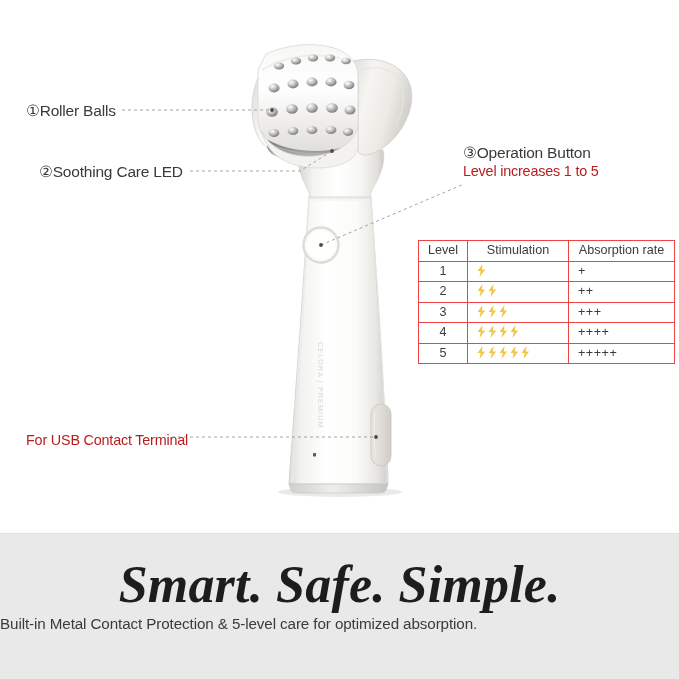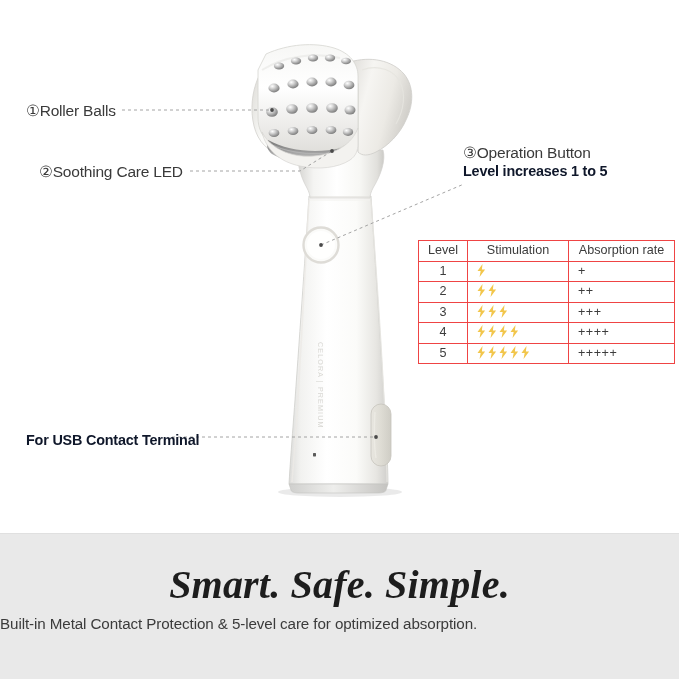--- a/index.html
+++ b/index.html
@@ -15,35 +15,35 @@
   
   .band{
     position:absolute;left:0;top:533px;width:679px;height:146px;
     background:#e9e9e9;
     border-top:1px solid #e0e0e0;
   }
   .tagline{
     position:absolute;left:0;top:562px;width:679px;text-align:center;
     font-family:"Liberation Serif", serif;
     font-style:italic;font-weight:700;
-    font-size:40px;letter-spacing:0.2px;color:#1d1d1d;
+    font-size:52px;letter-spacing:0.2px;color:#1d1d1d;
     line-height:46px;
   }
   .subtag{
     position:absolute;left:0;top:615px;width:679px;text-align:left;
     font-size:15.2px;color:#3b3b3b;letter-spacing:-0.1px;
   }
 
   
   .callout{position:absolute;white-space:nowrap;}
   .callout .main{
     font-size:15.5px;color:#3a3a3a;letter-spacing:-0.2px;line-height:19px;
   }
   .callout .sub{
-    font-size:14.4px;color:#0f172a;letter-spacing:-0.2px;line-height:19px;font-weight:bold;
+    font-size:14.4px;color:#b91c1c;letter-spacing:-0.2px;line-height:19px;
   }
   .c1{left:26px;top:101px;}
   .c2{left:26px;top:162px;margin-left:13px;}
   .c3{left:463px;top:143px;}
   .c3 .sub{display:block;}
   .c4{left:26px;top:428px;}
   .c4 .sub{display:block;margin-top:3px;}
 
   
   svg.leaders{position:absolute;left:0;top:0;width:679px;height:679px;pointer-events:none;}

